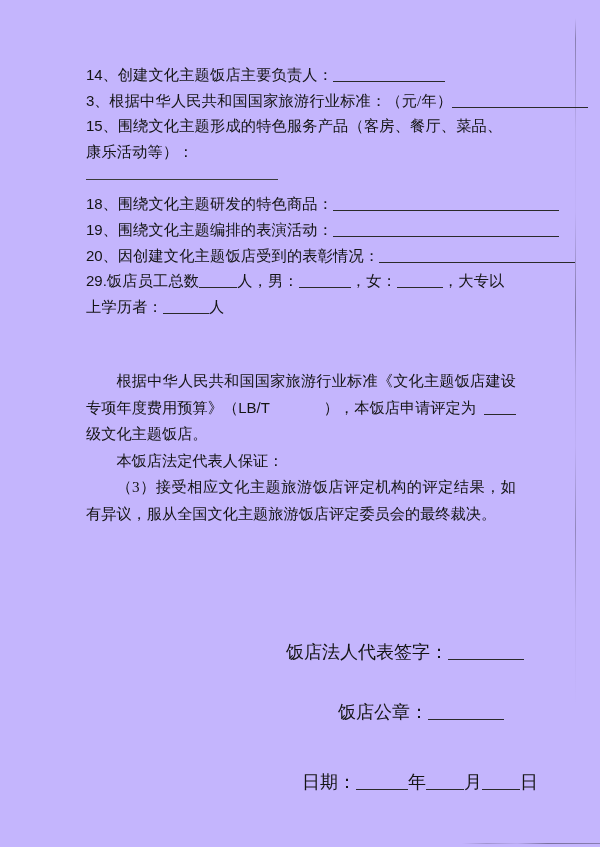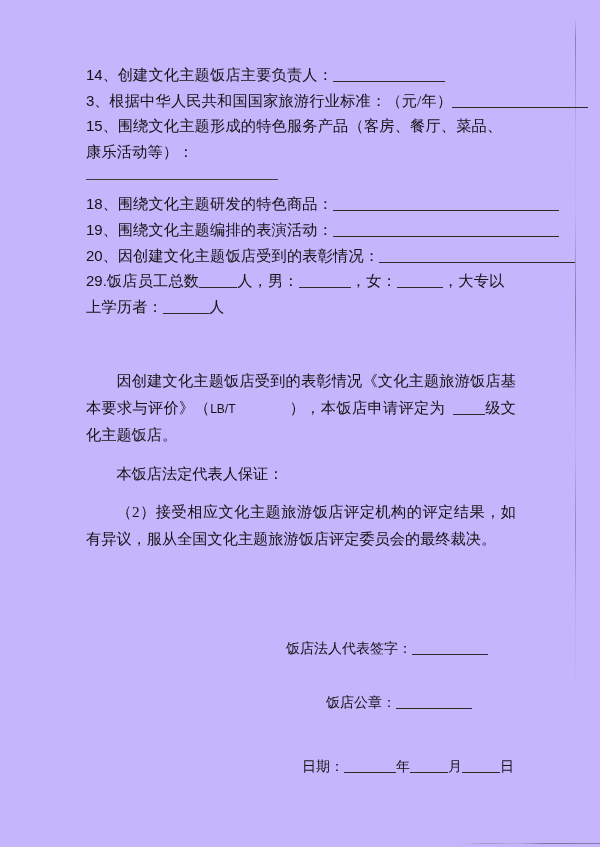--- a/index.html
+++ b/index.html
@@ -75,21 +75,21 @@
   .q-line.wrap {
     white-space: normal;
   }
   .q-num {
     font-family: "Liberation Sans", "DejaVu Sans", sans-serif;
     font-size: 15px;
     letter-spacing: 0;
   }
   .latin {
     font-family: "Liberation Sans", "DejaVu Sans", sans-serif;
-    font-size: 12px;
+    font-size: 15px;
   }
 
   
   .blank {
     display: inline-block;
     border-bottom: 1.1px solid #2a2a2a;
     vertical-align: -2px;
     height: 14px;
   }
   .b-w32  { width: 32px; }
@@ -124,39 +124,40 @@
     font-size: 15.2px;
     line-height: 26.5px;
     text-align: justify;
     text-justify: inter-ideograph;
     color: #141414;
   }
   .indent {
     text-indent: 2em;
   }
   .para + .para {
-    margin-top: 12px;
+    margin-top: 0;
   }
   .gap-wide {
     display: inline-block;
     width: 54px;
   }
   .gap-sm {
     display: inline-block;
     width: 8px;
   }
 
   
   .sign-block {
     position: absolute;
     left: 86px;
     top: 640px;
     width: 430px;
-    font-size: 14px;
+    font-size: 18px;
     color: #141414;
+    text-align: center;
   }
   .sign-row {
     white-space: nowrap;
   }
   .sign-row.r1 { padding-left: 200px; margin-bottom: 36px; }
   .sign-row.r2 { padding-left: 240px; margin-bottom: 32px; }
   .sign-row.r3 { padding-left: 216px; margin-top: 46px; }
 </style>
 </head>
 <body>
@@ -196,26 +197,26 @@
     </div>
 
     <div class="q-line wrap">
       <span class="q-num">29.</span><span>饭店员工总数</span><span class="blank b-w38"></span><span>人，男：</span><span class="blank b-w52"></span><span>，女：</span><span class="blank b-w46"></span><span>，大专以上学历者：</span><span class="blank b-w46"></span><span>人</span>
     </div>
 
   </div>
 
   <div class="declaration">
 
-    <div class="para indent"><span>因创建文化主题饭店受到的表彰情况《文化主题旅游饭店基本要求与评价》（</span><span class="latin">LB/T</span><span class="gap-wide"></span><span>），本饭店申请评定为</span><span class="gap-sm"></span><span class="blank b-w32"></span><span>级文化主题饭店。</span></div>
+    <div class="para indent"><span>根据中华人民共和国国家旅游行业标准《文化主题饭店建设专项年度费用预算》（</span><span class="latin">LB/T</span><span class="gap-wide"></span><span>），本饭店申请评定为</span><span class="gap-sm"></span><span class="blank b-w32"></span><span>级文化主题饭店。</span></div>
 
     <div class="para indent">本饭店法定代表人保证：</div>
 
 
-    <div class="para indent">（2）接受相应文化主题旅游饭店评定机构的评定结果，如有异议，服从全国文化主题旅游饭店评定委员会的最终裁决。</div>
+    <div class="para indent">（3）接受相应文化主题旅游饭店评定机构的评定结果，如有异议，服从全国文化主题旅游饭店评定委员会的最终裁决。</div>
 
   </div>
 
   <div class="sign-block">
 
     <div class="sign-row r1">
       <span>饭店法人代表签字：</span><span class="blank b-w76"></span>
     </div>
 
     <div class="sign-row r2">

